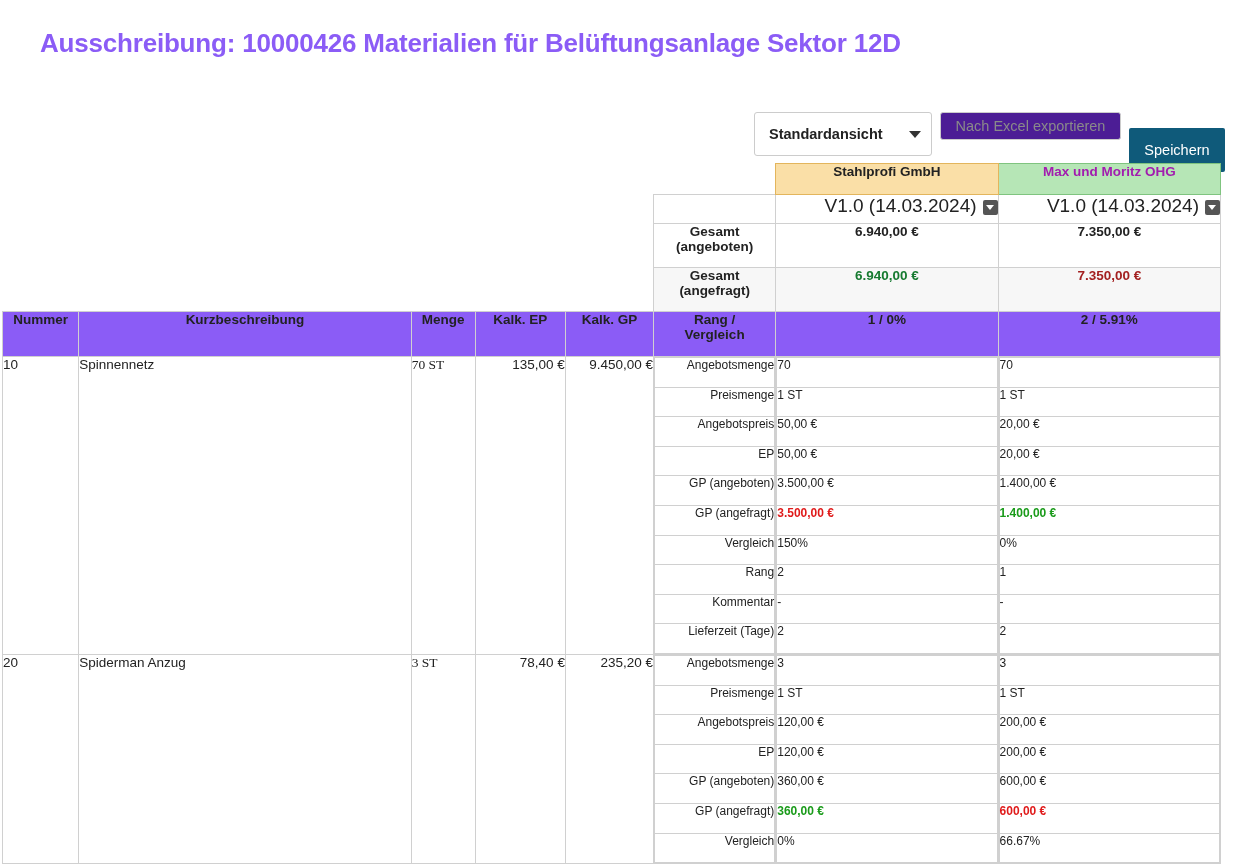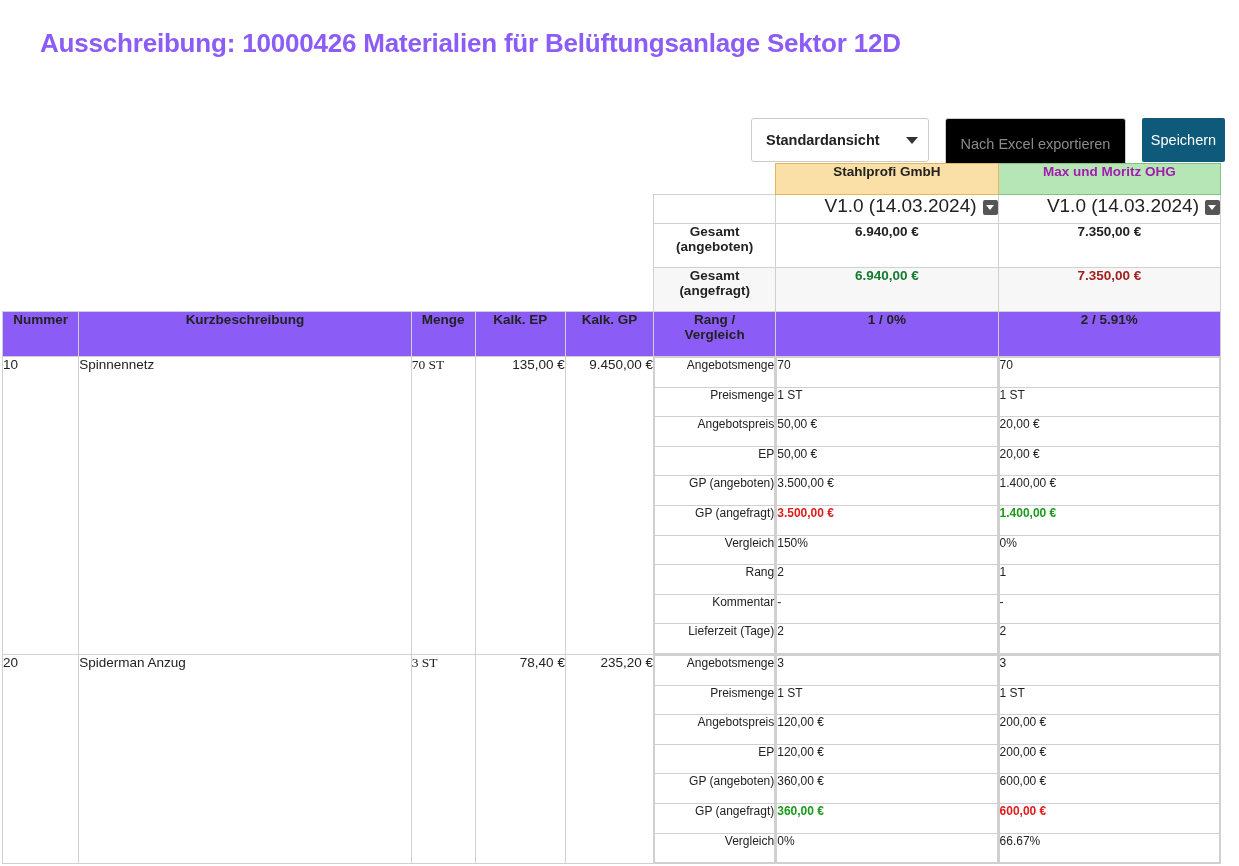--- a/index.html
+++ b/index.html
@@ -17,25 +17,25 @@
   }
   .page-title {
     font-size: 26px;
     font-weight: bold;
     color: #8b5cf6;
     margin: 28px 0 0 40px;
     letter-spacing: -0.2px;
   }
   .toolbar {
     position: absolute;
-    top: 118px;
+    top: 112px;
     right: 14px;
     display: flex;
     align-items: stretch;
-    gap: 16px;
+    gap: 8px;
   }
   .view-select {
     width: 178px;
     height: 44px;
     border: 1px solid #cccccc;
     border-radius: 3px;
     background: #ffffff;
     display: flex;
     align-items: center;
     justify-content: space-between;
@@ -48,45 +48,46 @@
   }
   .caret {
     width: 0; height: 0;
     border-left: 6px solid transparent;
     border-right: 6px solid transparent;
     border-top: 7px solid #333;
     margin-left: 8px;
   }
   .excel-btn {
     width: 181px;
-    height: 52px;
+    height: 28px;
     border: 1px solid #cccccc;
     border-radius: 3px;
-    background: #000000;
+    background: #4c1d95;
     color: #8a8a8a;
     font-size: 14.5px;
     display: flex;
     align-items: center;
     justify-content: center;
     cursor: pointer;
     box-sizing: border-box;
   }
   .save-btn {
-    width: 83px;
+    width: 96px;
     height: 44px;
     border: none;
     border-radius: 2px;
     background: #0f5a7a;
     color: #ffffff;
     font-size: 14.5px;
     display: flex;
     align-items: center;
     justify-content: center;
     cursor: pointer;
     box-sizing: border-box;
+    margin-top: 16px;
   }
 
   
   table.grid {
     position: absolute;
     top: 163px;
     left: 2px;
     width: 1219px;
     border-collapse: collapse;
     font-size: 13.5px;

